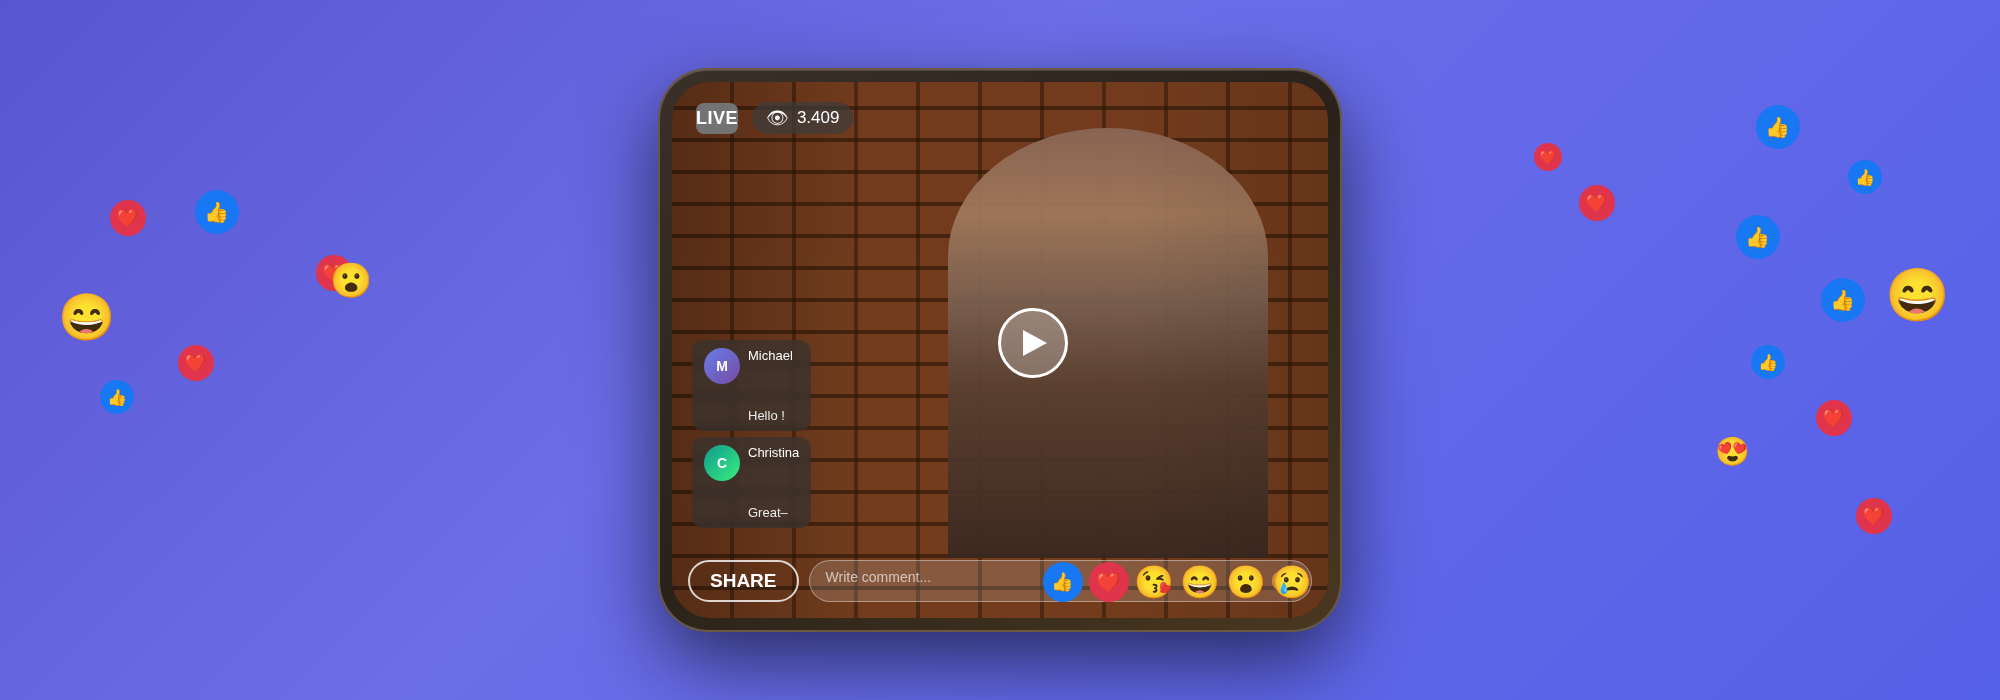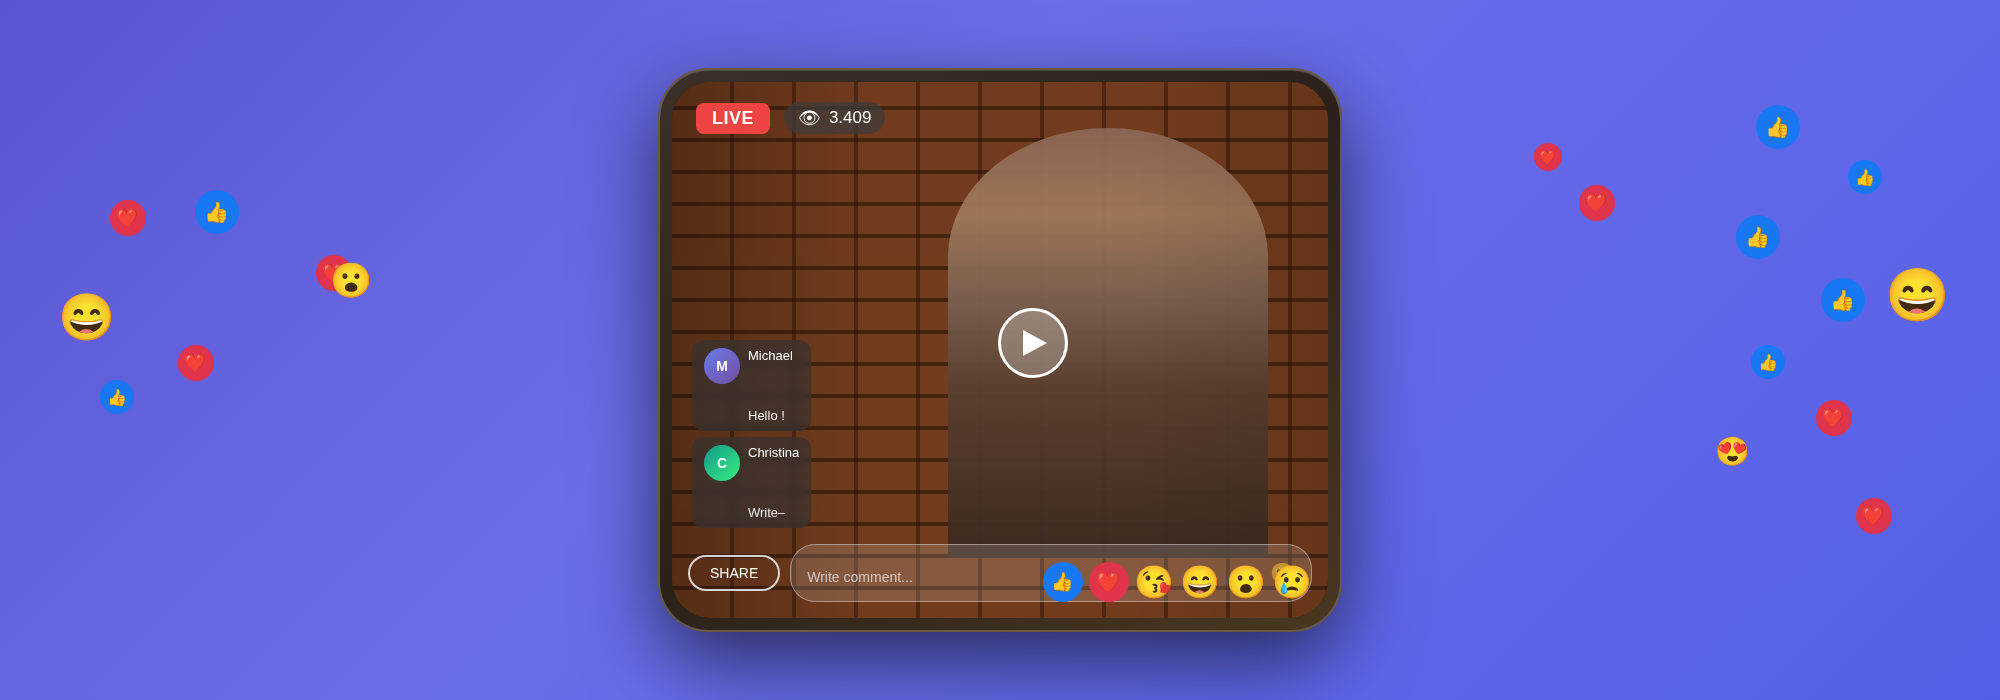--- a/index.html
+++ b/index.html
@@ -105,25 +105,25 @@
       top: 20px;
       left: 24px;
       right: 24px;
       display: flex;
       align-items: center;
       gap: 14px;
       z-index: 10;
     }
 
     .live-badge {
-      background: #ef4444;
+      background: #737373;
       color: white;
       font-weight: 700;
       font-size: 18px;
-      padding: 5px 16px;
+      padding: 5px 0;
       border-radius: 8px;
       letter-spacing: 0.5px;
     }
 
     .viewer-count {
       display: flex;
       align-items: center;
       gap: 8px;
       background: rgba(60,60,60,0.7);
       color: white;
@@ -241,36 +241,36 @@
       gap: 10px;
       z-index: 10;
     }
 
     .share-button {
       background: transparent;
       border: 2px solid rgba(255,255,255,0.8);
       color: white;
       padding: 8px 20px;
       border-radius: 25px;
-      font-size: 14px;
-      font-weight: 400;
+      font-size: 19px;
+      font-weight: 700;
       cursor: pointer;
       white-space: nowrap;
     }
 
     .comment-input {
       flex: 1;
       background: rgba(255,255,255,0.15);
       border: 1.5px solid rgba(255,255,255,0.4);
       border-radius: 25px;
-      padding: 16px 16px;
+      padding: 8px 16px;
       color: rgba(255,255,255,0.7);
       font-size: 14px;
       display: flex;
-      align-items: flex-end;
+      align-items: flex-start;
       justify-content: space-between;
       gap: 16px;
     }
 
     .comment-placeholder {
       color: rgba(255,255,255,0.65);
       font-size: 14px;
     }
 
     .emoji-icon {
@@ -412,21 +412,21 @@
           <div class="avatar avatar-michael">M</div>
           <div class="comment-text">
             <div class="comment-name">Michael</div>
             <div class="comment-msg">Hello !</div>
           </div>
         </div>
         <div class="comment-bubble">
           <div class="avatar avatar-christina">C</div>
           <div class="comment-text">
             <div class="comment-name">Christina</div>
-            <div class="comment-msg">Write–</div>
+            <div class="comment-msg">Great–</div>
           </div>
         </div>
       </div>
 
       <div class="bottom-bar">
         <button class="share-button">SHARE</button>
         <div class="comment-input">
           <span class="comment-placeholder">Write comment...</span>
           <span class="emoji-icon">😊</span>
         </div>

